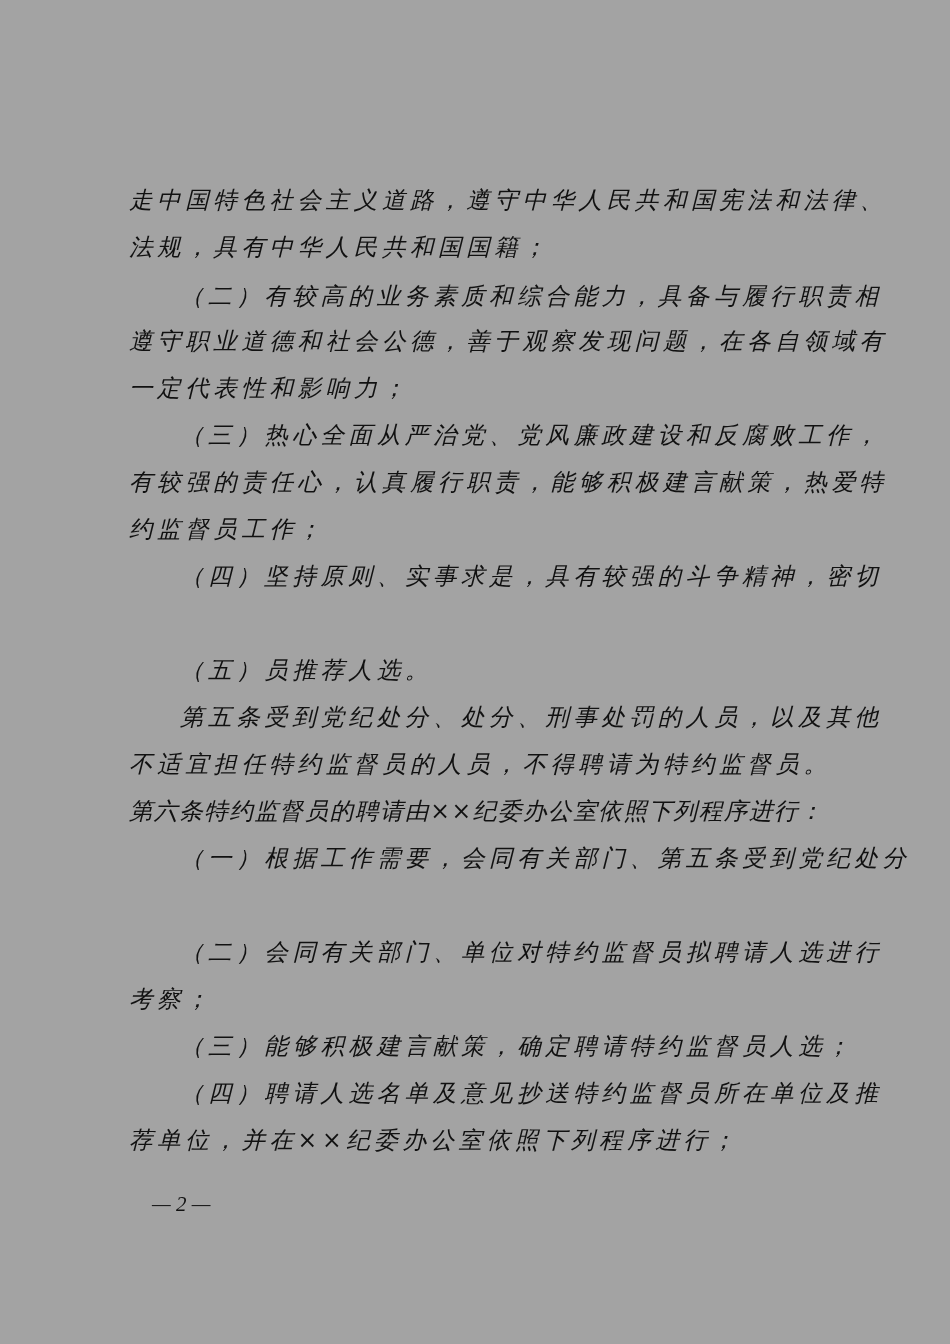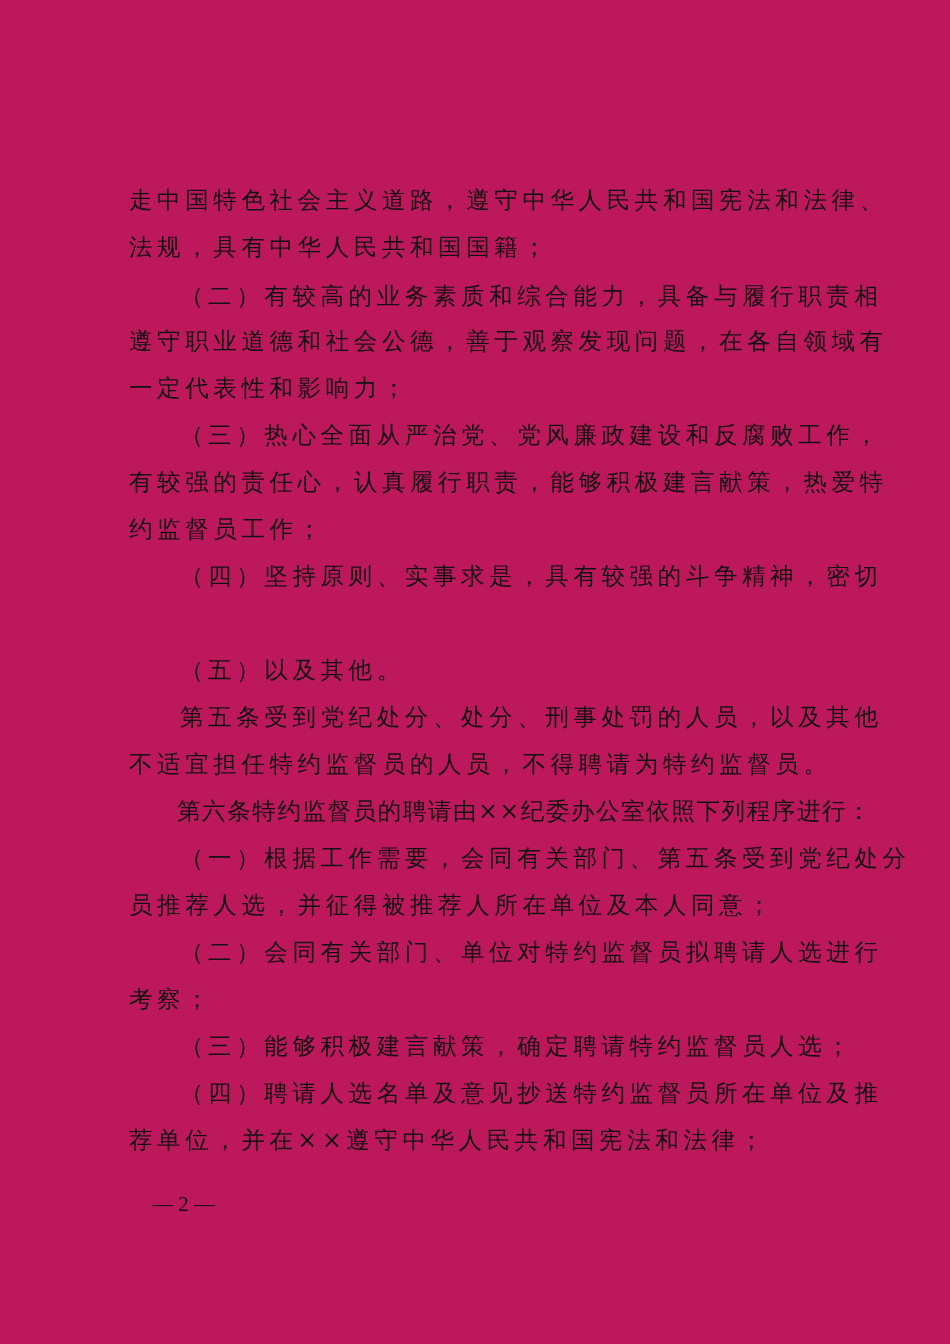--- a/index.html
+++ b/index.html
@@ -1,42 +1,41 @@
 <!DOCTYPE html>
 <html><head>
 <meta charset="utf-8">
 <style>
   html, body { margin: 0; padding: 0; background: #ffffff; }
   body { width: 950px; height: 1344px; position: relative; overflow: hidden;
          font-family: "DejaVu Serif", "Liberation Serif", serif; color: #111; }
-  .page { position: absolute; left: 0; top: 0; width: 950px; height: 1344px; background: #be185d; }
+  .page { position: absolute; left: 0; top: 0; width: 950px; height: 1344px; background: #a3a3a3; font-style: italic; }
   .line { position: absolute; left: 129px; font-size: 23.5px; letter-spacing: 4.6px; white-space: nowrap; line-height: 30px; }
   .indent { left: 180px; }
-  .tight { letter-spacing: 1.6px; margin-left: 48px; }
+  .tight { letter-spacing: 1.6px; }
   .pagenum { position: absolute; left: 152px; top: 1192px; font-family: "Liberation Serif", serif; font-size: 21px; white-space: nowrap; }
 </style>
 </head>
 <body>
 
 <div class="page">
   <div class="line" style="top:185px">走中国特色社会主义道路，遵守中华人民共和国宪法和法律、</div>
   <div class="line" style="top:232px">法规，具有中华人民共和国国籍；</div>
   <div class="line indent" style="top:281px">（二）有较高的业务素质和综合能力，具备与履行职责相</div>
   <div class="line" style="top:326px">遵守职业道德和社会公德，善于观察发现问题，在各自领域有</div>
   <div class="line" style="top:373px">一定代表性和影响力；</div>
   <div class="line indent" style="top:420px">（三）热心全面从严治党、党风廉政建设和反腐败工作，</div>
   <div class="line" style="top:467px">有较强的责任心，认真履行职责，能够积极建言献策，热爱特</div>
   <div class="line" style="top:514px">约监督员工作；</div>
   <div class="line indent" style="top:561px">（四）坚持原则、实事求是，具有较强的斗争精神，密切</div>
-  <div class="line indent" style="top:655px">（五）以及其他。</div>
+  <div class="line indent" style="top:655px">（五）员推荐人选。</div>
   <div class="line indent" style="top:702px">第五条受到党纪处分、处分、刑事处罚的人员，以及其他</div>
   <div class="line" style="top:749px">不适宜担任特约监督员的人员，不得聘请为特约监督员。</div>
   <div class="line tight" style="top:796px">第六条特约监督员的聘请由××纪委办公室依照下列程序进行：</div>
   <div class="line indent" style="top:843px">（一）根据工作需要，会同有关部门、第五条受到党纪处分</div>
-  <div class="line" style="top:890px">员推荐人选，并征得被推荐人所在单位及本人同意；</div>
   <div class="line indent" style="top:937px">（二）会同有关部门、单位对特约监督员拟聘请人选进行</div>
   <div class="line" style="top:984px">考察；</div>
   <div class="line indent" style="top:1031px">（三）能够积极建言献策，确定聘请特约监督员人选；</div>
   <div class="line indent" style="top:1078px">（四）聘请人选名单及意见抄送特约监督员所在单位及推</div>
-  <div class="line" style="top:1125px">荐单位，并在××遵守中华人民共和国宪法和法律；</div>
+  <div class="line" style="top:1125px">荐单位，并在××纪委办公室依照下列程序进行；</div>
 
   <div class="pagenum">— 2 —</div>
 </div>
 
 </body></html>

